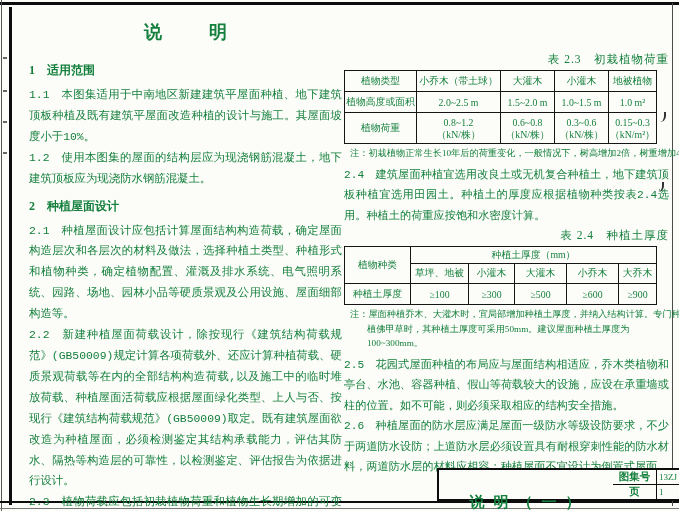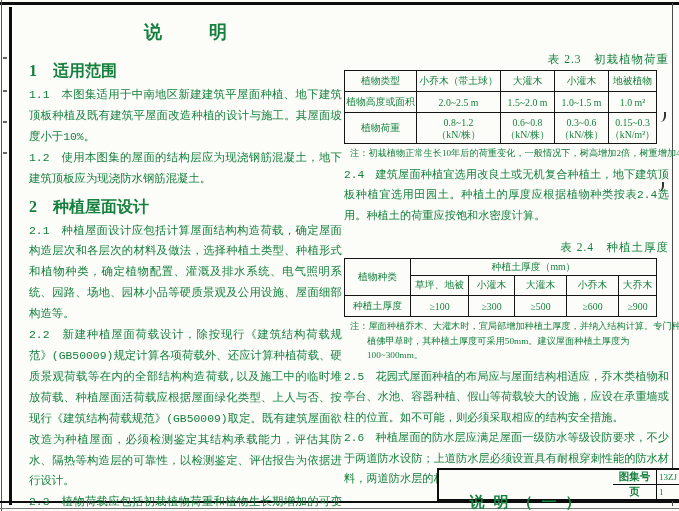--- a/index.html
+++ b/index.html
@@ -19,21 +19,21 @@
   .artifact { position:absolute; width:6px; height:10px; border-right:2px solid #333; border-radius:0 0 6px 0; }
 
   
   .col-left  { position:absolute; left:29px;  top:12px; width:313px; }
   .col-right { position:absolute; left:344px; top:50px; width:325px; }
 
   .page-title {
     margin:8px 0 16px 0; text-align:center;
     font-size:18px; font-weight:bold; letter-spacing:2.6em; text-indent:2.6em;
   }
-  .sec-h { margin:6px 0 4px 0; font-size:16px; font-weight:bold; line-height:21px; }
+  .sec-h { margin:6px 0 4px 0; font-size:12px; font-weight:bold; line-height:21px; }
   .para  { margin:0; font-size:11.4px; line-height:20.9px; text-align:justify;font-family:Liberation Mono, monospace; }
   .col-right .para { font-size:11.2px; line-height:20.5px; }
 
   
   .tcap { text-align:right; font-size:11.5px; font-weight:normal; letter-spacing:1px; margin:2px 0 3px 0; }
   table { border-collapse:collapse; table-layout:fixed; }
   td { border:1px solid #151515; text-align:center; vertical-align:middle; padding:0 1px; overflow:hidden; }
   .t23 { width:312px; font-size:9.8px; }
   .t23 td { height:20px; }
   .t23 tr.tall td { height:30px; }
@@ -135,21 +135,21 @@
           <span class="val">0.15~0.3</span>
           <span class="unit">（kN/m²）</span>
         </td>
       </tr>
     </tbody>
       </table>
     <div class="note">注：初栽植物正常生长10年后的荷重变化，一般情况下，树高增加2倍，树重增加4倍。</div>
 
     <p class="para">2.4　建筑屋面种植宜选用改良土或无机复合种植土，地下建筑顶板种植宜选用田园土。种植土的厚度应根据植物种类按表2.4选用。种植土的荷重应按饱和水密度计算。</p>
 
-    <div class="tcap" style="margin-top:14px">表 2.4　种植土厚度</div>
+    <div class="tcap" style="margin-top:2px">表 2.4　种植土厚度</div>
     <table class="t24">
       <colgroup>
           <col style="width:66px">
           <col style="width:58px">
           <col style="width:46px">
           <col style="width:52px">
           <col style="width:52px">
           <col style="width:38px">
         </colgroup>
       <tbody>

